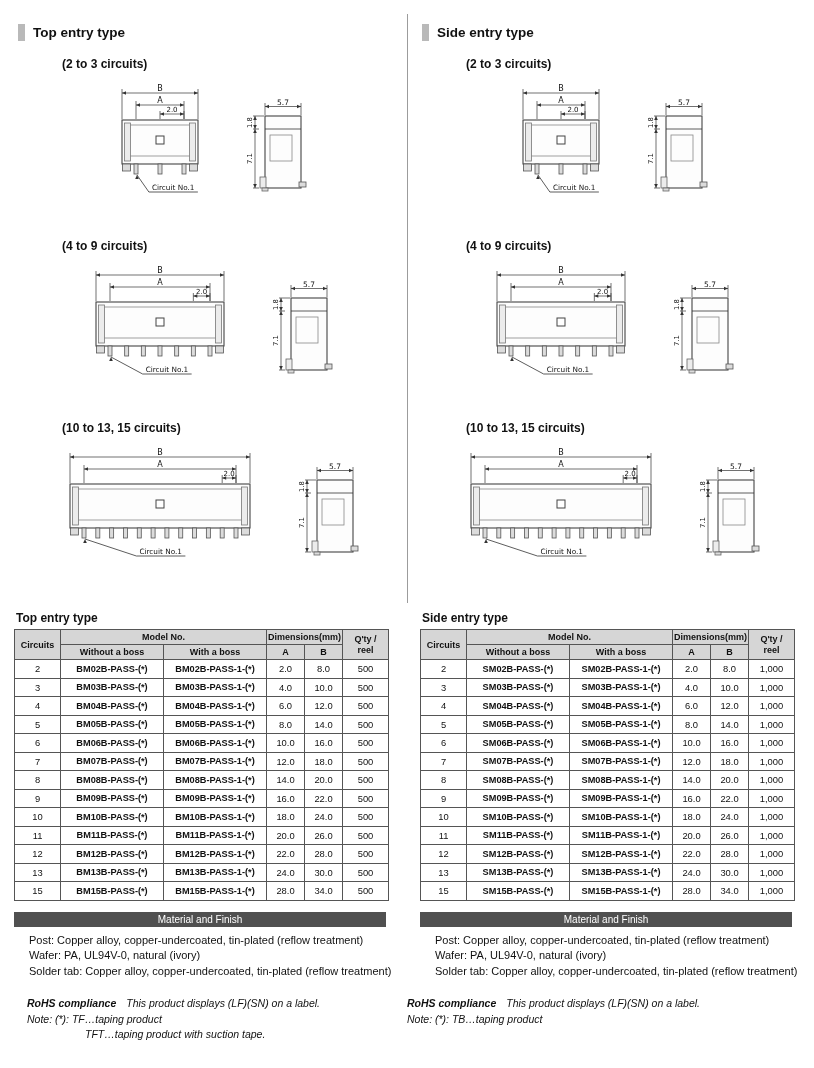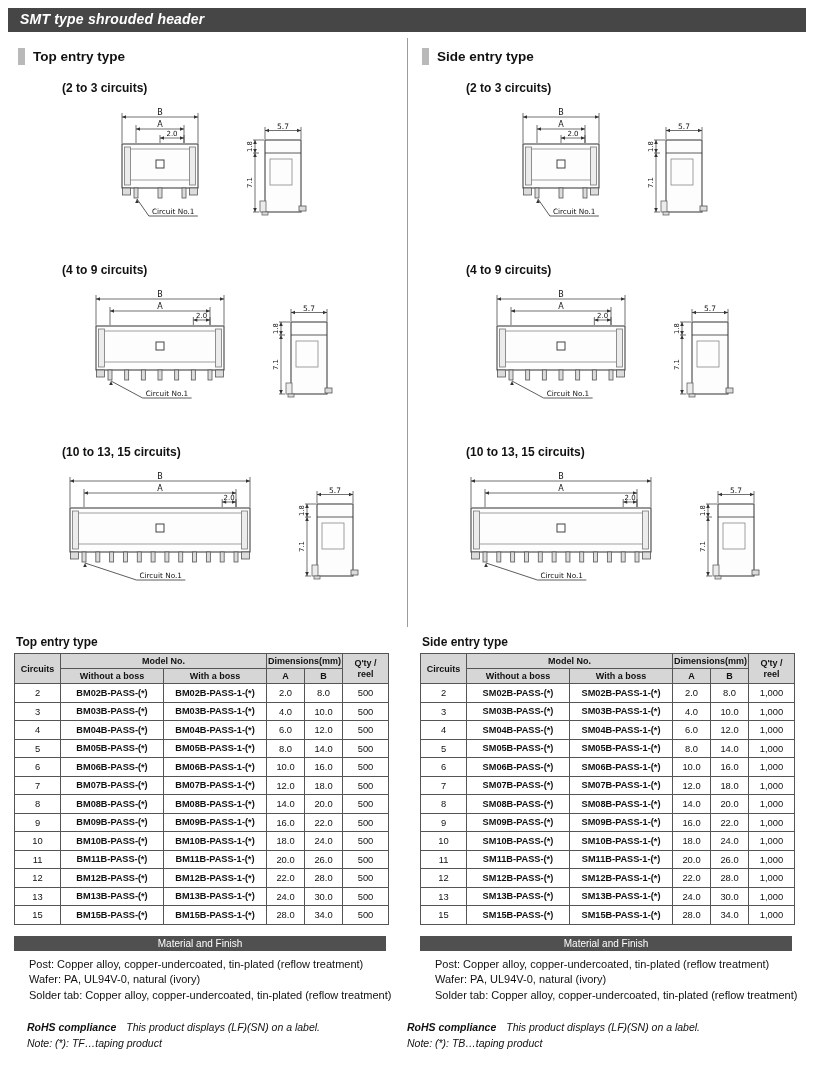--- a/index.html
+++ b/index.html
@@ -33,23 +33,20 @@
   .footnote{width:380px;font-style:italic;font-size:10.5px;line-height:1.45}
   .rohs-label{font-weight:bold;margin-right:10px}
   .note-indent{padding-left:58px}
   svg{display:block}
 </style>
 </head>
 <body>
 
 <div class="page">
 
-  <div class="banner">
-    <span>SMT type shrouded header</span>
-  </div>
 
   <div class="columns">
 
     <div class="col">
       <div class="section-header">
         <span class="accent"></span>
         <span class="section-title">Top entry type</span>
       </div>
 
       <div class="drawing-group">
@@ -747,20 +744,21 @@
     </div>
 
   </div>
 
   <div class="footnotes-row">
     <div class="footnote">
       <div>
         <span class="rohs-label">RoHS compliance</span><span>This product displays (LF)(SN) on a label.</span>
       </div>
       <div>Note: (*): TF…taping product</div>
+      <div class="note-indent">TFT…taping product with suction tape.</div>
     </div>
     <div class="footnote">
       <div>
         <span class="rohs-label">RoHS compliance</span><span>This product displays (LF)(SN) on a label.</span>
       </div>
       <div>Note: (*): TB…taping product</div>
     </div>
   </div>
 
 </div>

